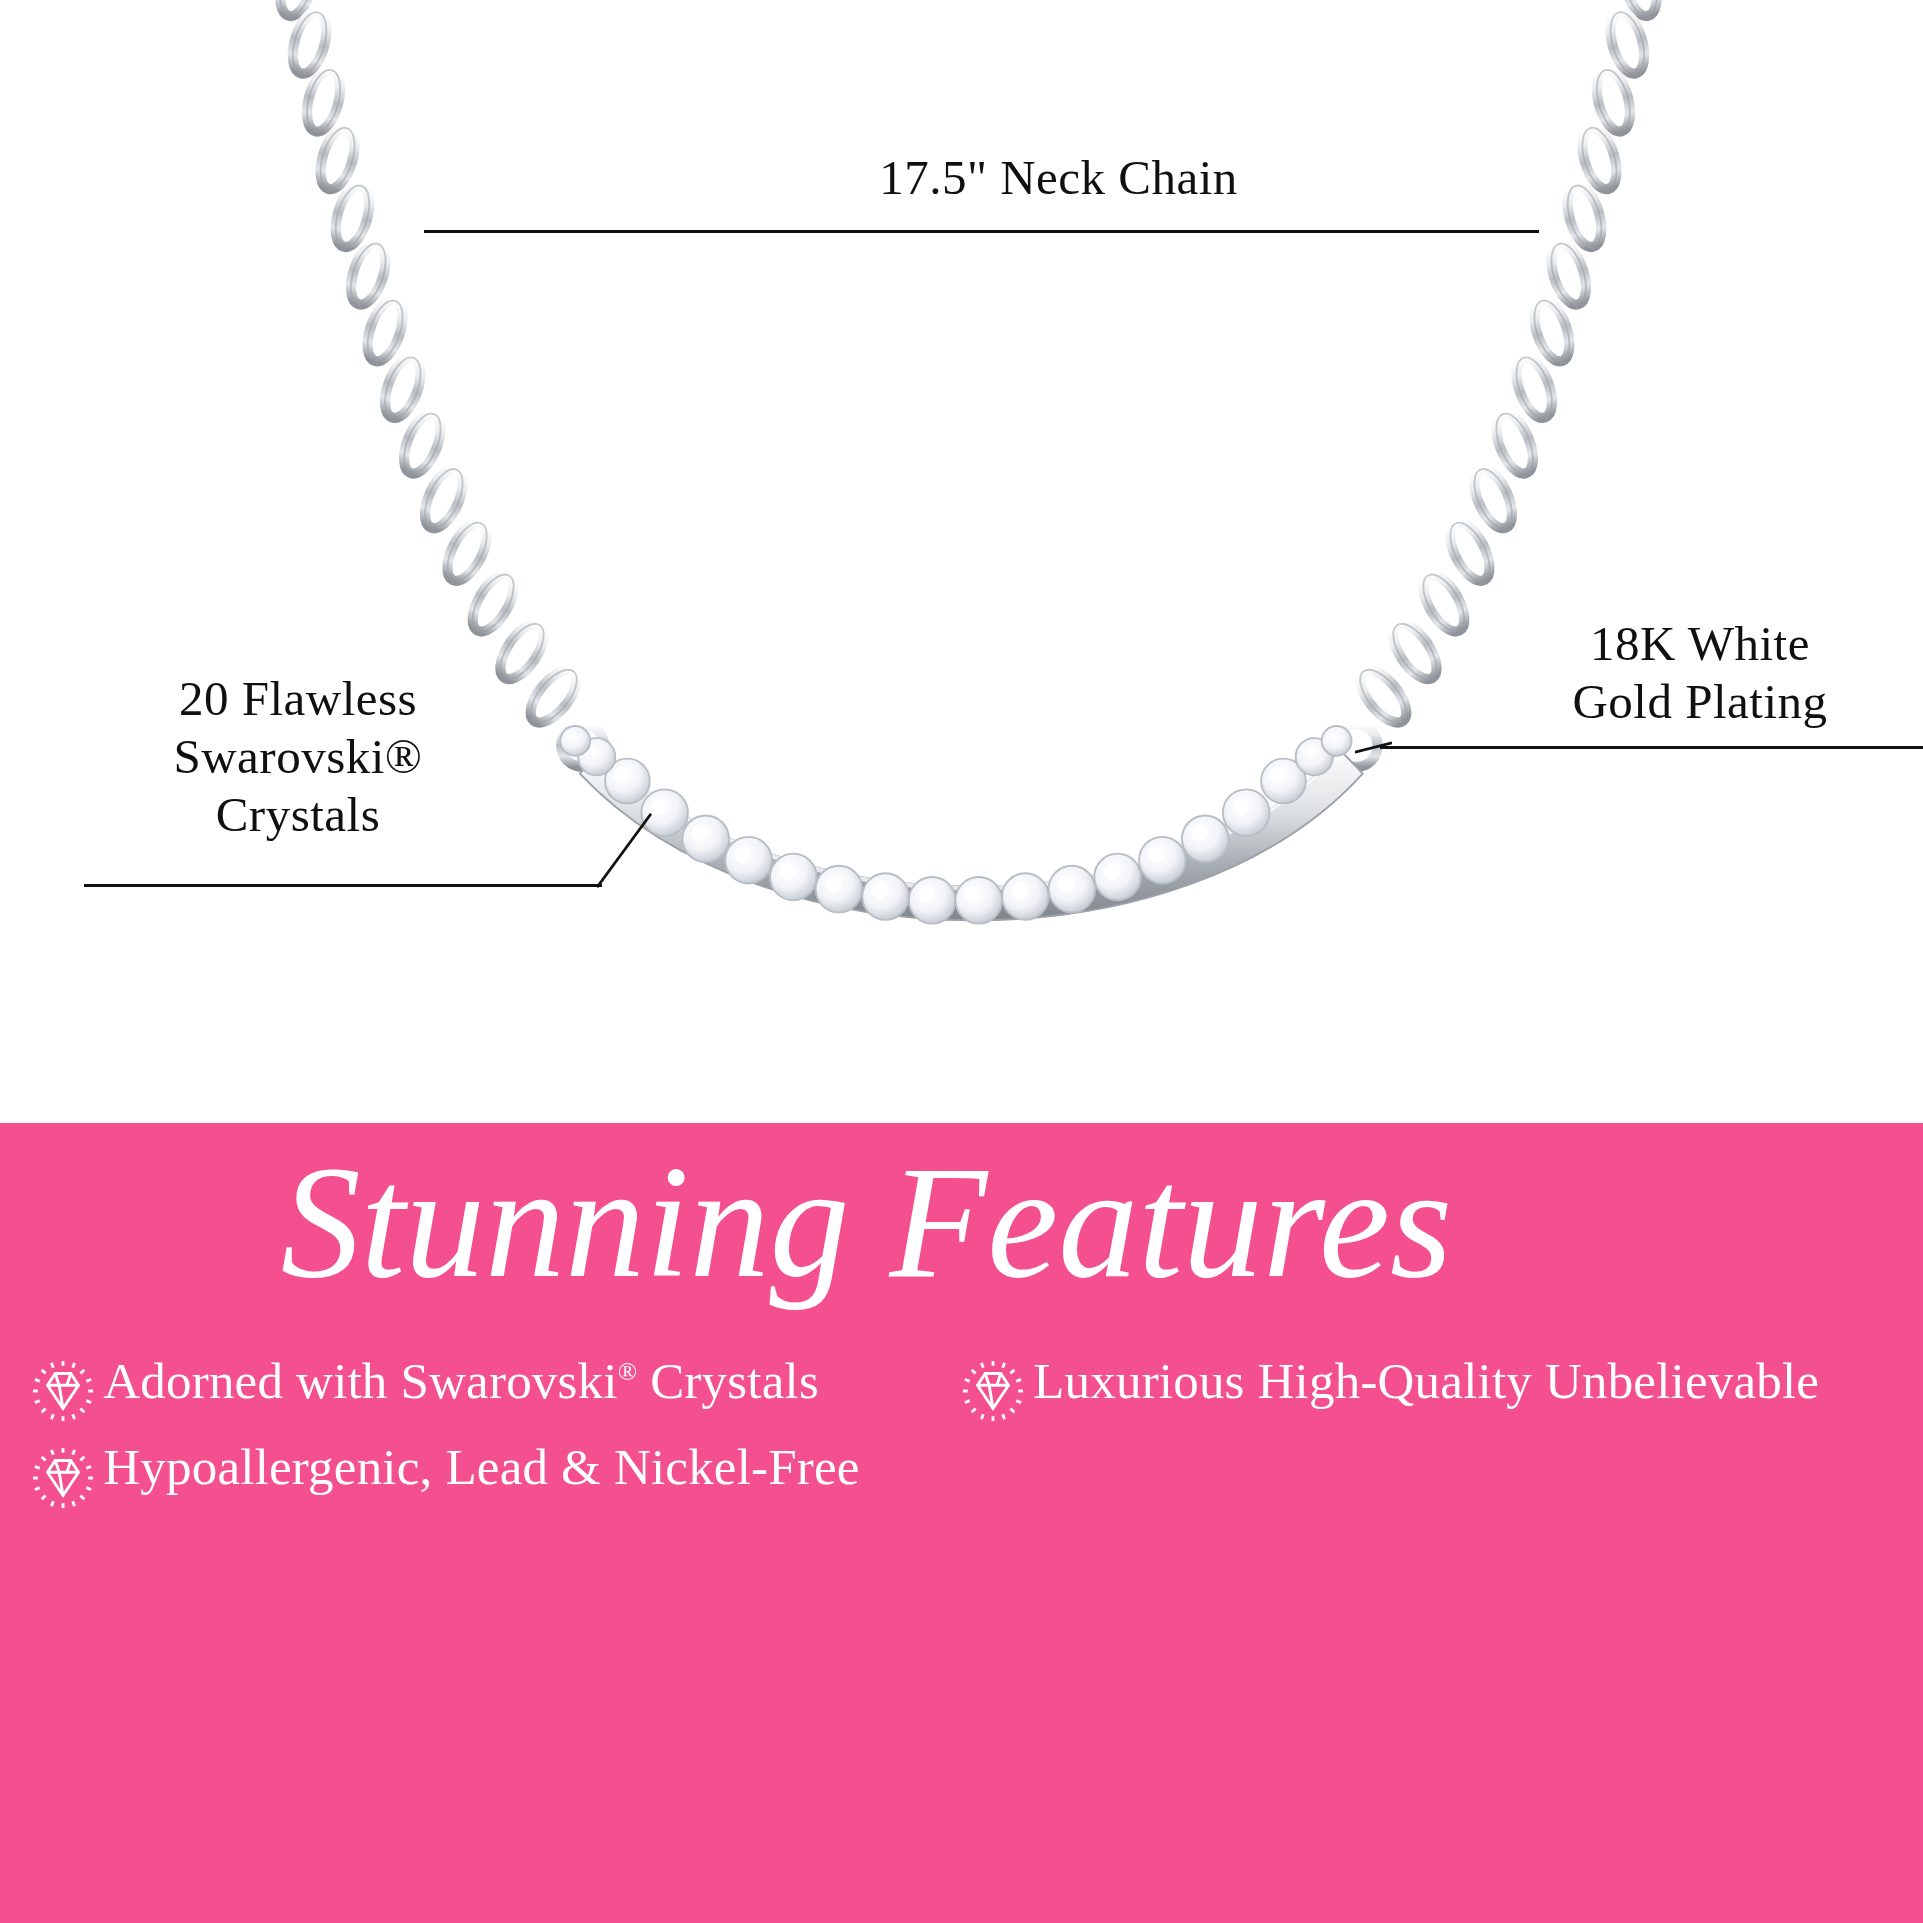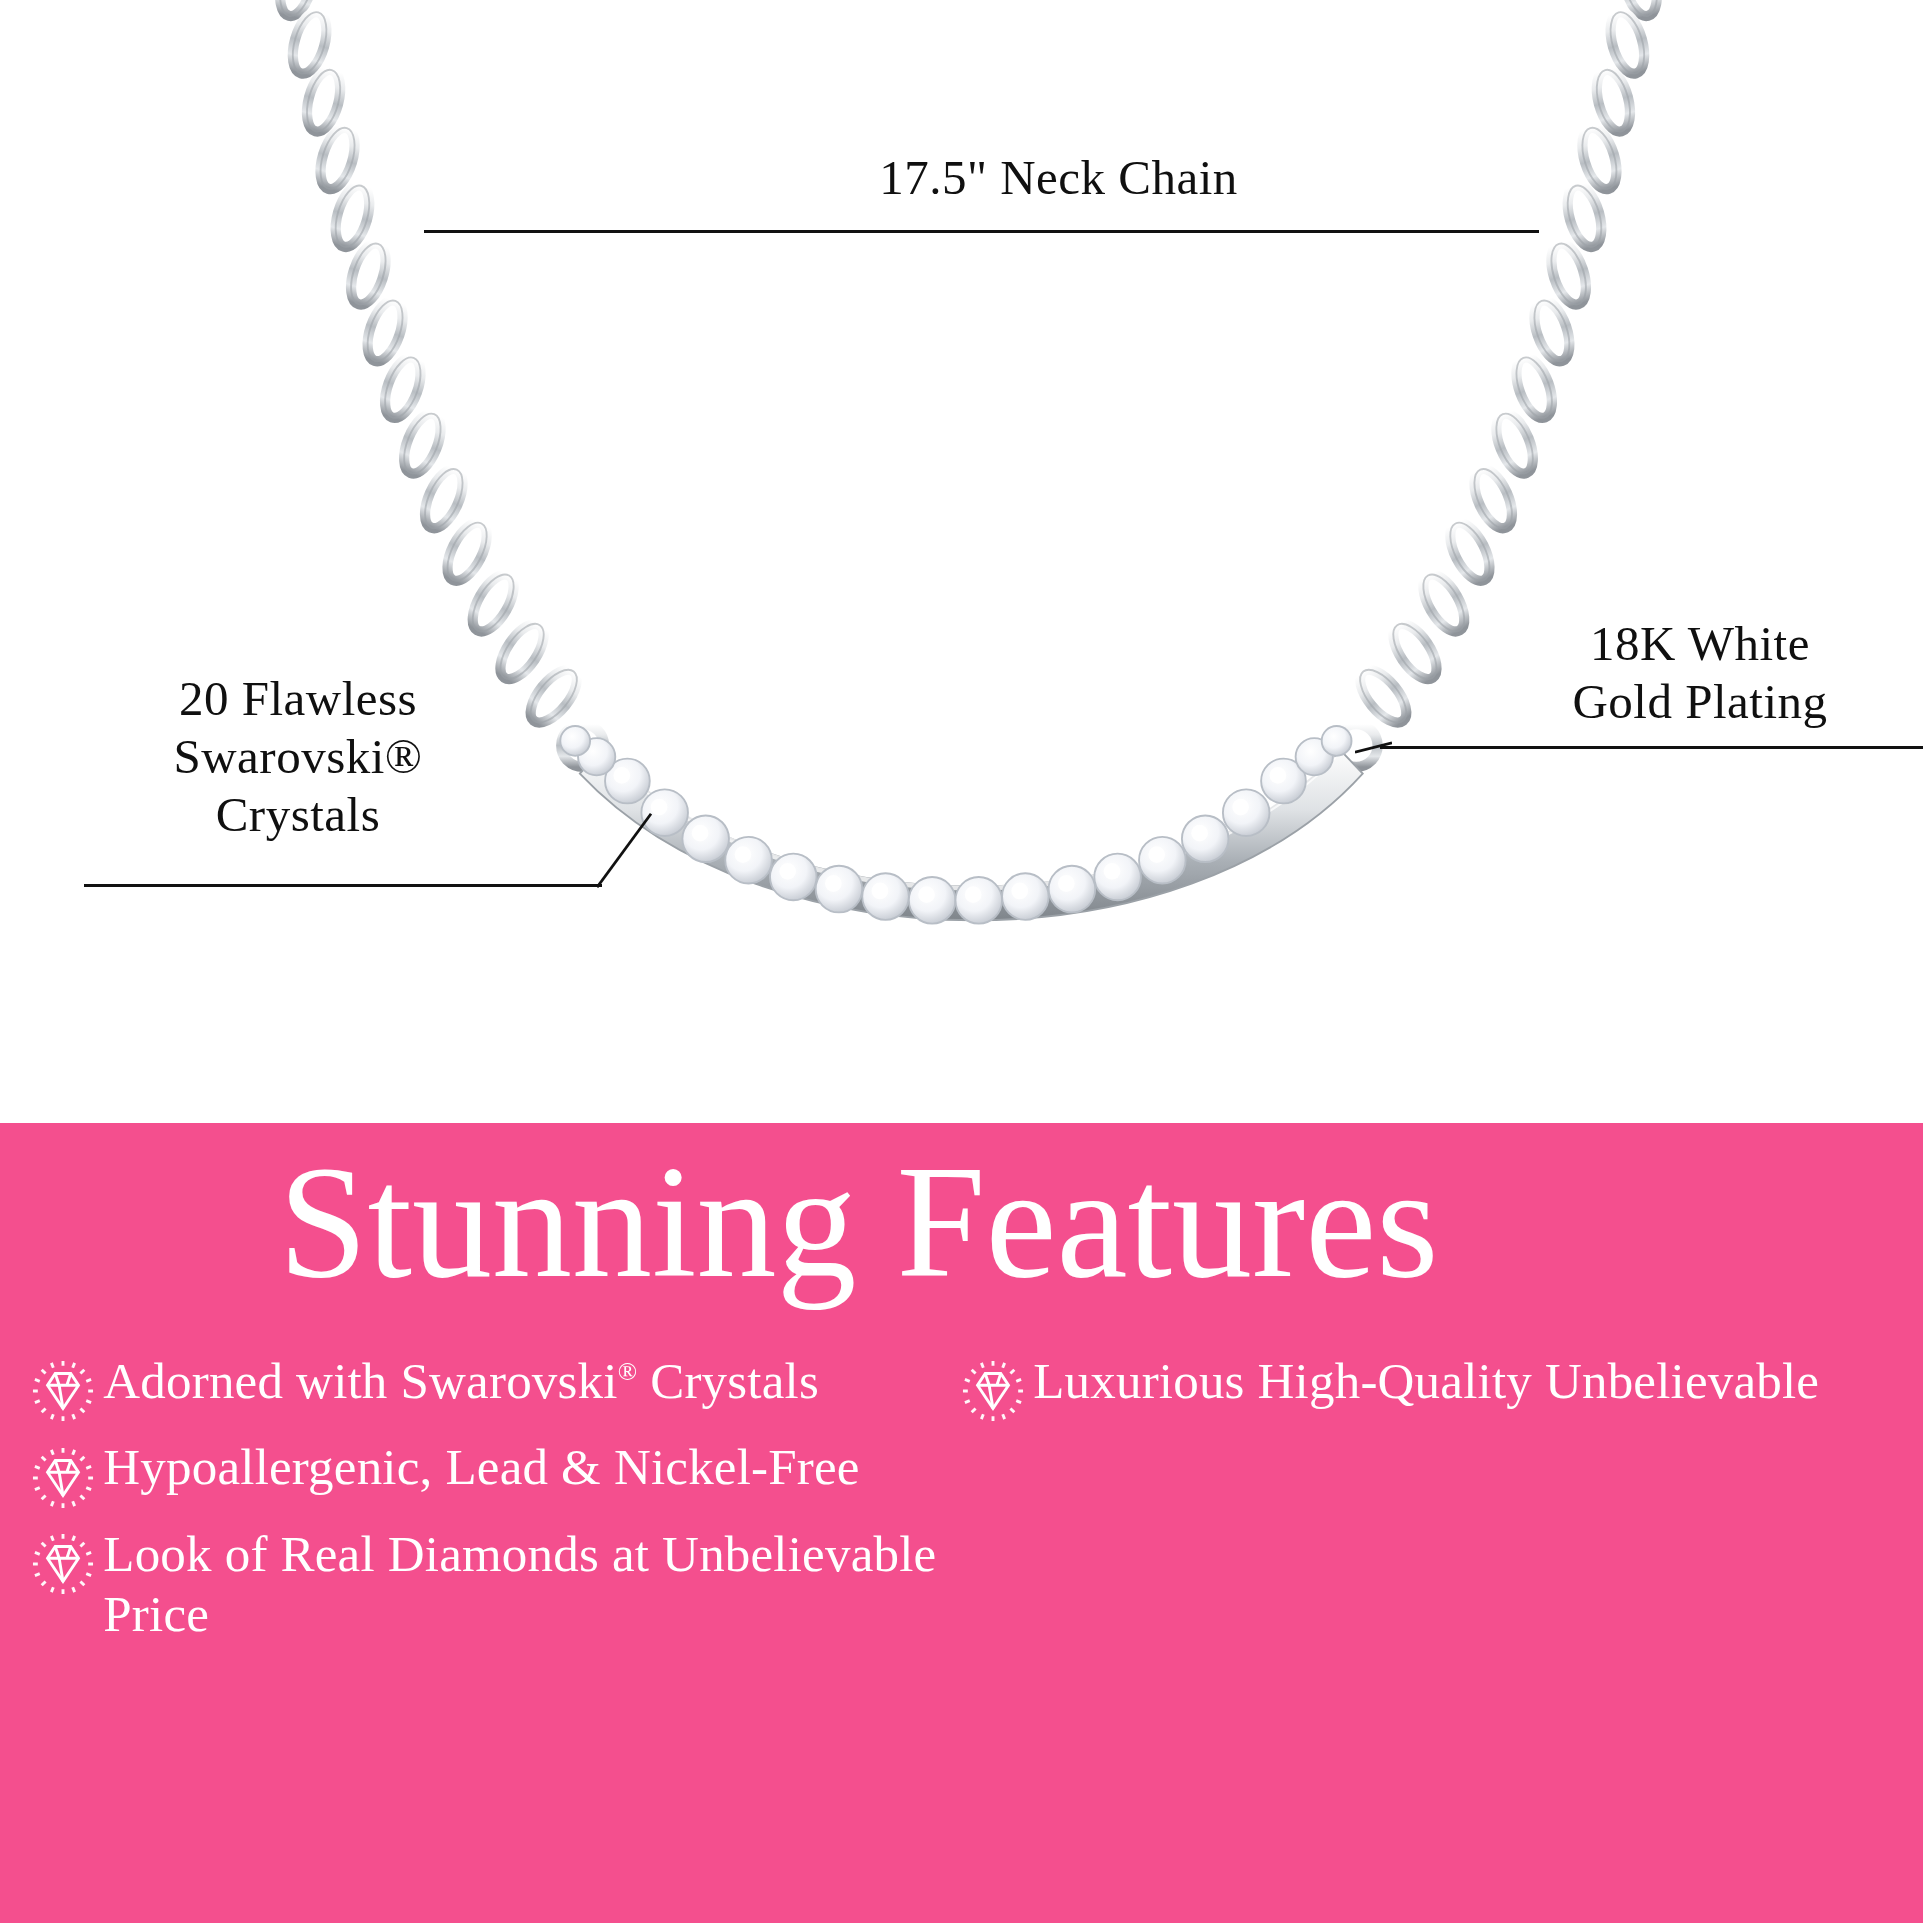--- a/index.html
+++ b/index.html
@@ -109,29 +109,30 @@
     left: 0;
     top: 1123px;
     width: 1923px;
     height: 800px;
     background: #f44f8e;
     overflow: hidden;
   }
 
   #features-title {
     position: absolute;
-    left: 4px;
+    left: 12px;
     top: 18.6px;
     width: 1709px;
     text-align: center;
     color: #ffffff;
     font-family: "Liberation Serif", serif;
     font-size: 160px;
     line-height: 1;
     letter-spacing: 0px;
+    font-style: italic;
   }
 
   #features-columns {
     position: absolute;
     left: 0;
     top: 228px;
     width: 1923px;
     display: flex;
     flex-direction: row;
   }
@@ -435,54 +436,39 @@
                      M8 22 L3 20 M8 42 L3 44 M56 22 L61 20 M56 42 L61 44"></path>
           </g>
           <g fill="none" stroke="#ffffff" stroke-width="3">
             <path d="M16 26 L32 50 L48 26 L40 14 L24 14 Z"></path>
             <path d="M16 26 L48 26 M24 14 L28 26 L32 50 M40 14 L36 26"></path>
           </g>
         </svg>
         <div class="feature-label">Hypoallergenic, Lead &amp; Nickel-Free</div>
       </div>
 
+
+    </div>
+
+    <div class="feature-col right">
+
+
+
       <div class="feature-item">
         <svg class="feature-bullet" viewBox="0 0 64 64">
           <g stroke="#ffffff" stroke-width="3" fill="none" opacity="0.95">
             <path d="M32 6 L32 1 M32 63 L32 58 M6 32 L1 32 M63 32 L58 32
                      M14 14 L10 10 M50 14 L54 10 M14 50 L10 54 M50 50 L54 54
                      M22 8 L20 3 M42 8 L44 3 M22 56 L20 61 M42 56 L44 61
                      M8 22 L3 20 M8 42 L3 44 M56 22 L61 20 M56 42 L61 44"></path>
           </g>
           <g fill="none" stroke="#ffffff" stroke-width="3">
             <path d="M16 26 L32 50 L48 26 L40 14 L24 14 Z"></path>
             <path d="M16 26 L48 26 M24 14 L28 26 L32 50 M40 14 L36 26"></path>
           </g>
         </svg>
-        <div class="feature-label">Look of Real Diamonds at Unbelievable Price</div>
-      </div>
-
-    </div>
-
-    <div class="feature-col right">
-
-
-
-      <div class="feature-item">
-        <svg class="feature-bullet" viewBox="0 0 64 64">
-          <g stroke="#ffffff" stroke-width="3" fill="none" opacity="0.95">
-            <path d="M32 6 L32 1 M32 63 L32 58 M6 32 L1 32 M63 32 L58 32
-                     M14 14 L10 10 M50 14 L54 10 M14 50 L10 54 M50 50 L54 54
-                     M22 8 L20 3 M42 8 L44 3 M22 56 L20 61 M42 56 L44 61
-                     M8 22 L3 20 M8 42 L3 44 M56 22 L61 20 M56 42 L61 44"></path>
-          </g>
-          <g fill="none" stroke="#ffffff" stroke-width="3">
-            <path d="M16 26 L32 50 L48 26 L40 14 L24 14 Z"></path>
-            <path d="M16 26 L48 26 M24 14 L28 26 L32 50 M40 14 L36 26"></path>
-          </g>
-        </svg>
         <div class="feature-label">Luxurious High-Quality Unbelievable</div>
       </div>
 
     </div>
   </div>
 </div>
 
 
 </body></html>

